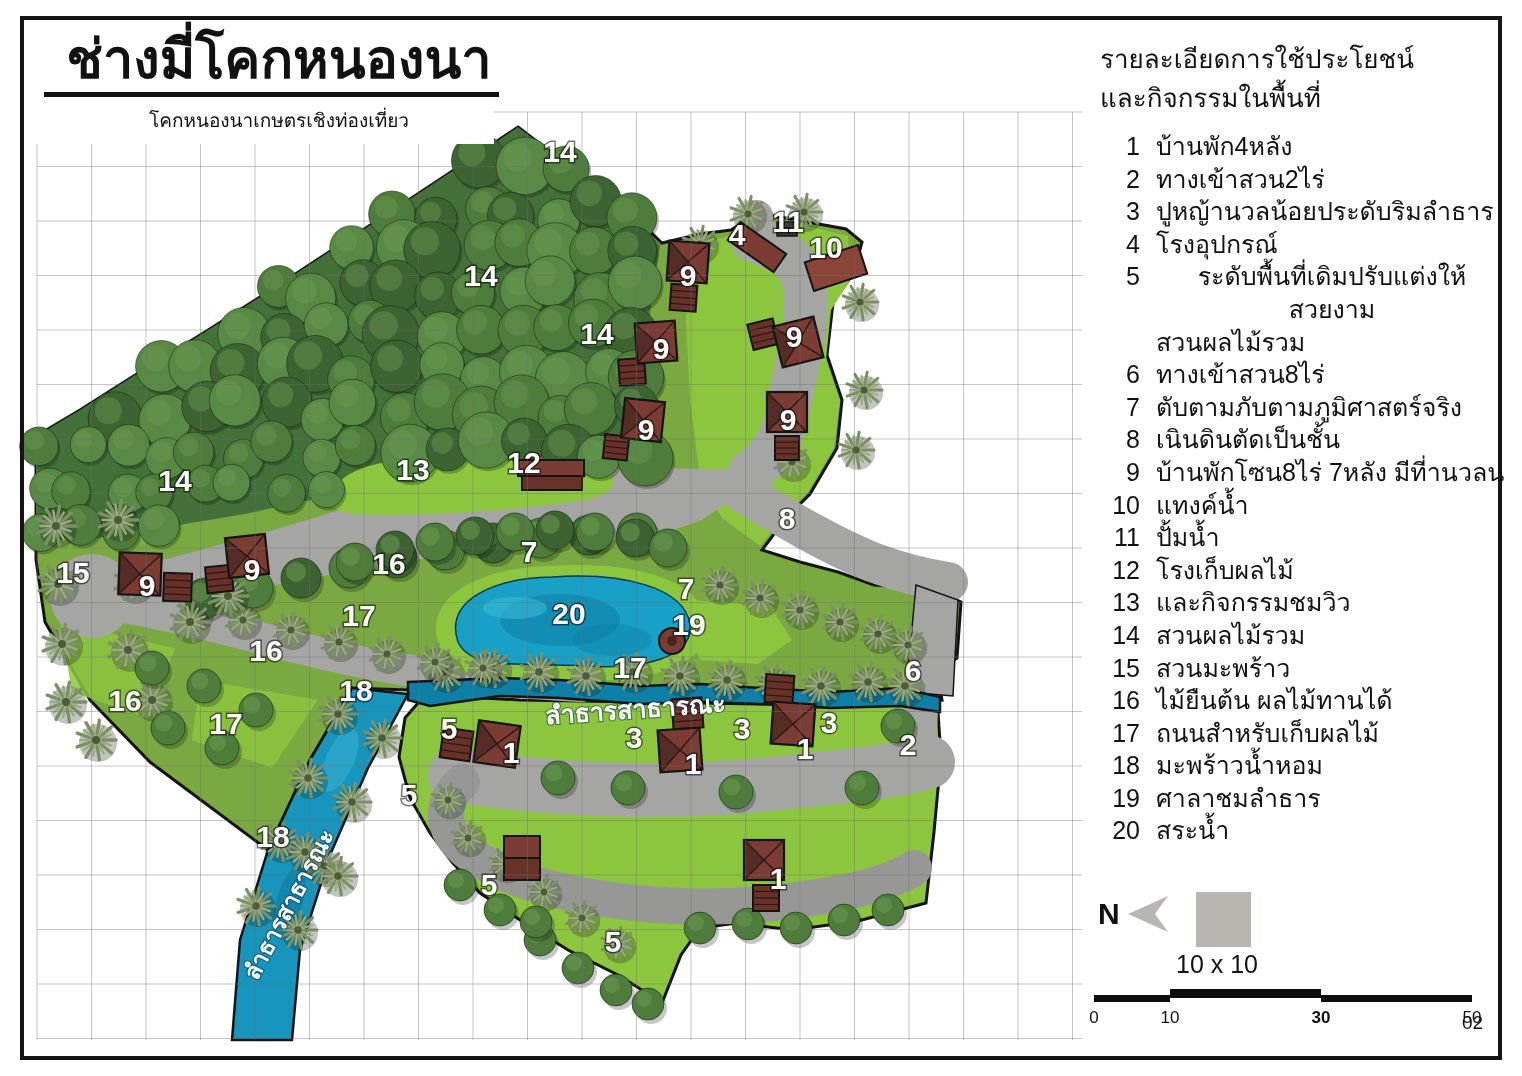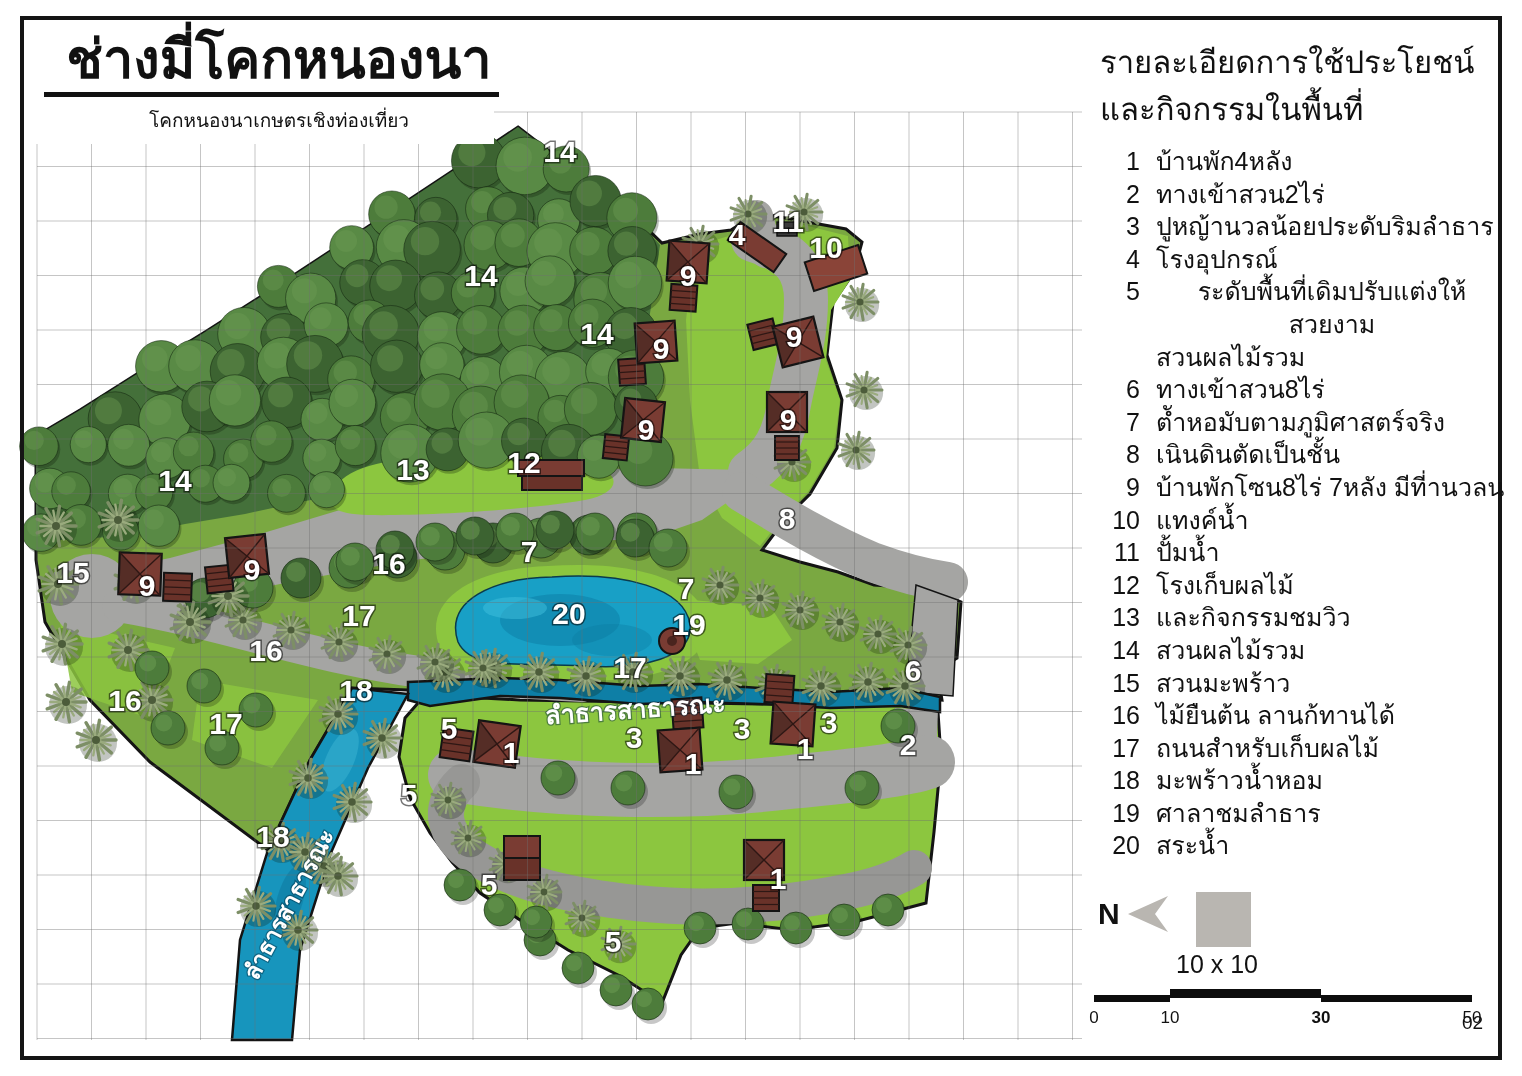--- a/index.html
+++ b/index.html
@@ -5,21 +5,21 @@
   html,body{margin:0;padding:0;background:#ffffff;}
   .page{position:relative;width:1522px;height:1076px;background:#fff;overflow:hidden;
         font-family:"Liberation Sans","DejaVu Sans",sans-serif;color:#111;}
   .frame{position:absolute;left:20px;top:16px;right:20px;bottom:16px;border:4px solid #151515;}
   #mapsvg{position:absolute;left:0;top:0;width:1522px;height:1076px;}
   .title-block{position:absolute;left:44px;top:28px;width:470px;z-index:5;text-align:center;}
   .title-main{font-size:54px;font-weight:700;letter-spacing:0px;line-height:1.15;}
   .title-rule{width:455px;border-bottom:5px solid #111;margin-top:2px;}
   .title-sub{font-size:19px;font-weight:400;margin-top:8px;}
   .legend{position:absolute;left:1100px;top:40px;width:408px;z-index:5;}
-  .legend-heading{font-size:31px;font-weight:400;line-height:1.5;}
+  .legend-heading{font-size:26px;font-weight:400;line-height:1.5;}
   .legend-list{margin-top:12px;}
   .legend-row{display:flex;font-size:25px;line-height:32.6px;}
   .legend-no{width:40px;text-align:right;flex:0 0 40px;}
   .legend-txt{margin-left:16px;text-align:center;}
   .legend-txt2{margin-left:56px;font-size:25px;line-height:32.6px;}
   .compass{position:absolute;left:1098px;top:894px;z-index:5;display:flex;align-items:center;}
   .compass-n{font-size:30px;font-weight:700;margin-right:4px;}
   .gridswatch{position:absolute;left:1196px;top:892px;width:55px;height:55px;background:#b9b6b1;z-index:5;}
   .gridswatch-label{position:absolute;left:1176px;top:950px;width:120px;text-align:left;font-size:25px;z-index:5;}
   .scalebar{position:absolute;left:1094px;top:986px;width:380px;height:34px;z-index:5;}
@@ -1869,21 +1869,21 @@
           <div class="legend-no">5</div>
           <div class="legend-txt">ระดับพื้นที่เดิมปรับแต่งให้สวยงาม</div>
         </div>
         <div class="legend-txt2">สวนผลไม้รวม</div>
         <div class="legend-row">
           <div class="legend-no">6</div>
           <div class="legend-txt">ทางเข้าสวน8ไร่</div>
         </div>
         <div class="legend-row">
           <div class="legend-no">7</div>
-          <div class="legend-txt">ตัำหอมับตามภูมิศาสตร์จริง</div>
+          <div class="legend-txt">ตับตามภับตามภูมิศาสตร์จริง</div>
         </div>
         <div class="legend-row">
           <div class="legend-no">8</div>
           <div class="legend-txt">เนินดินตัดเป็นชั้น</div>
         </div>
         <div class="legend-row">
           <div class="legend-no">9</div>
           <div class="legend-txt">บ้านพักโซน8ไร่ 7หลัง มีที่านวลน</div>
         </div>
         <div class="legend-row">
@@ -1905,21 +1905,21 @@
         <div class="legend-row">
           <div class="legend-no">14</div>
           <div class="legend-txt">สวนผลไม้รวม</div>
         </div>
         <div class="legend-row">
           <div class="legend-no">15</div>
           <div class="legend-txt">สวนมะพร้าว</div>
         </div>
         <div class="legend-row">
           <div class="legend-no">16</div>
-          <div class="legend-txt">ไม้ยืนต้น ลานก้ทานได้</div>
+          <div class="legend-txt">ไม้ยืนต้น ผลไม้ทานได้</div>
         </div>
         <div class="legend-row">
           <div class="legend-no">17</div>
           <div class="legend-txt">ถนนสำหรับเก็บผลไม้</div>
         </div>
         <div class="legend-row">
           <div class="legend-no">18</div>
           <div class="legend-txt">มะพร้าวน้ำหอม</div>
         </div>
         <div class="legend-row">

